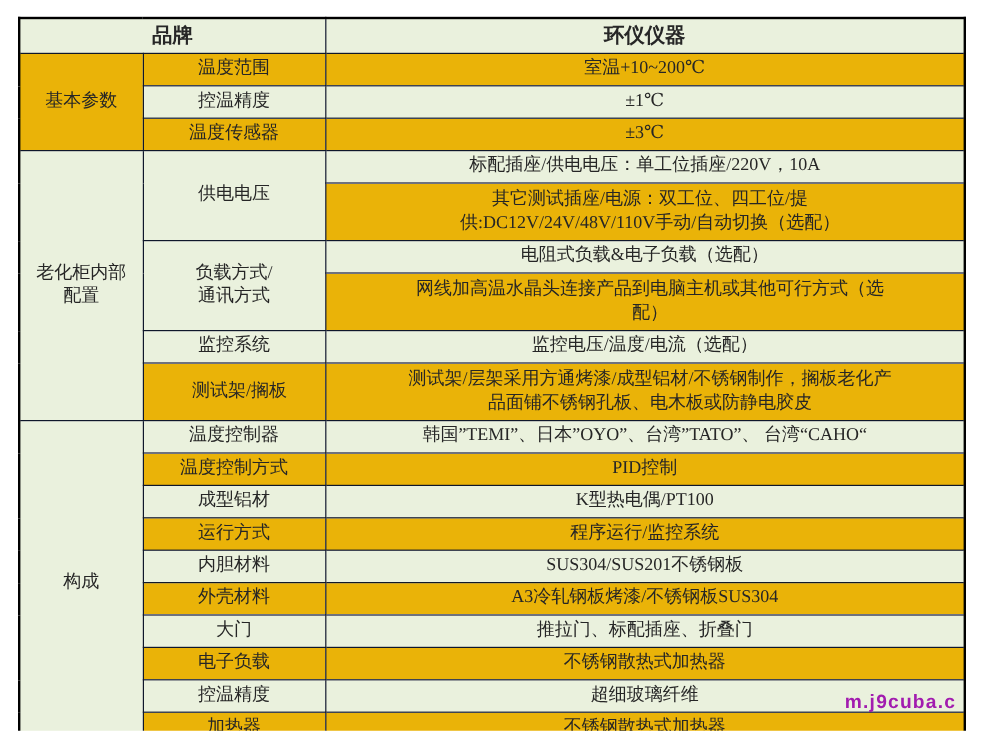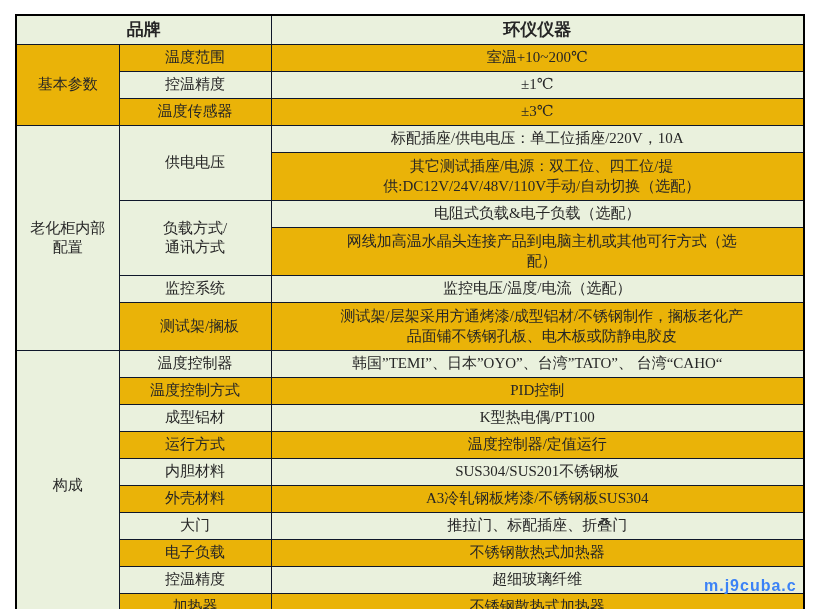--- a/index.html
+++ b/index.html
@@ -34,21 +34,21 @@
     font-size: 17px;
     font-weight: bold;
   }
   tr.s td { height: 24px; }
   tr.d td { height: 45px; padding-left: 13px; }
   .light { background: #eaf1dd; }
   .dark  { background: #eab308; }
   .watermark {
     position: absolute;
     left: 704px; top: 577px;
-    color: #3b82f6;
+    color: #a21caf;
     font-family: "Liberation Sans", "DejaVu Sans", sans-serif;
     font-size: 16px;
     font-weight: bold;
     letter-spacing: 1px;
     white-space: nowrap;
   }
 </style>
 </head>
 <body>
 
@@ -115,21 +115,21 @@
     <tr class="s">
       <td class="dark">温度控制方式</td>
       <td class="dark">PID控制</td>
     </tr>
     <tr class="s">
       <td class="light">成型铝材</td>
       <td class="light">K型热电偶/PT100</td>
     </tr>
     <tr class="s">
       <td class="dark">运行方式</td>
-      <td class="dark">温度控制器/定值运行</td>
+      <td class="dark">程序运行/监控系统</td>
     </tr>
     <tr class="s">
       <td class="light">内胆材料</td>
       <td class="light">SUS304/SUS201不锈钢板</td>
     </tr>
     <tr class="s">
       <td class="dark">外壳材料</td>
       <td class="dark">A3冷轧钢板烤漆/不锈钢板SUS304</td>
     </tr>
     <tr class="s">

